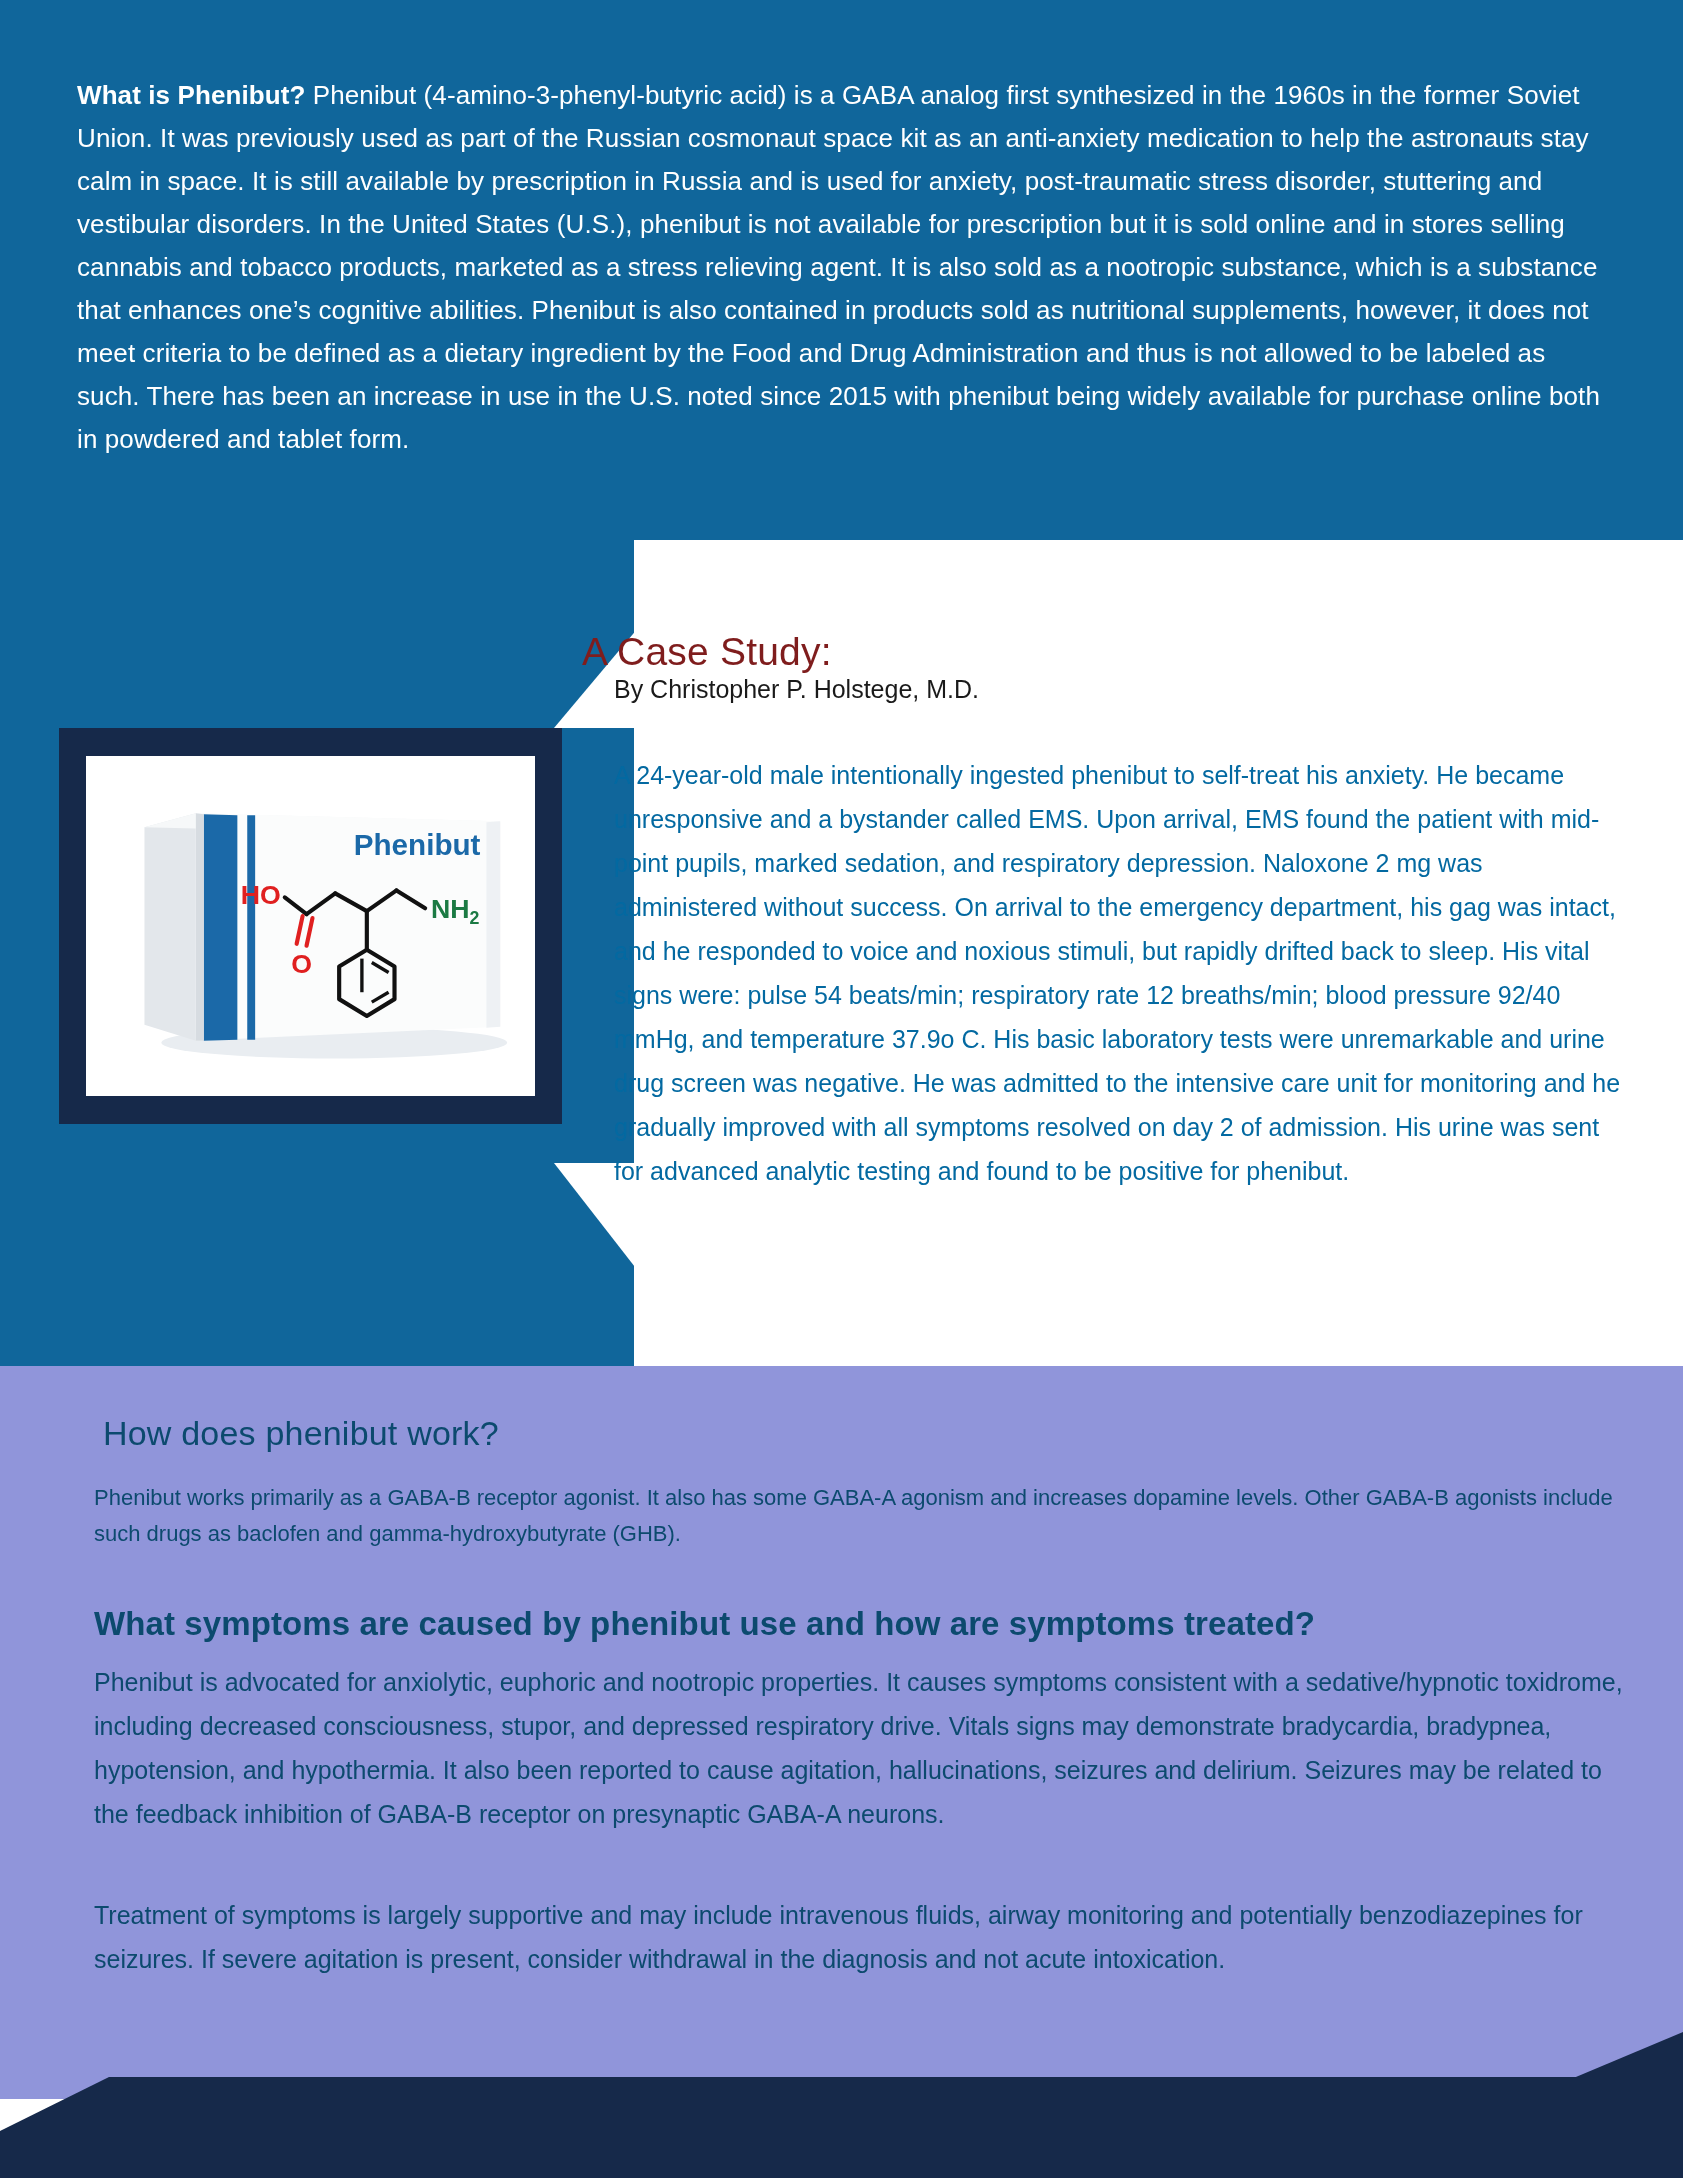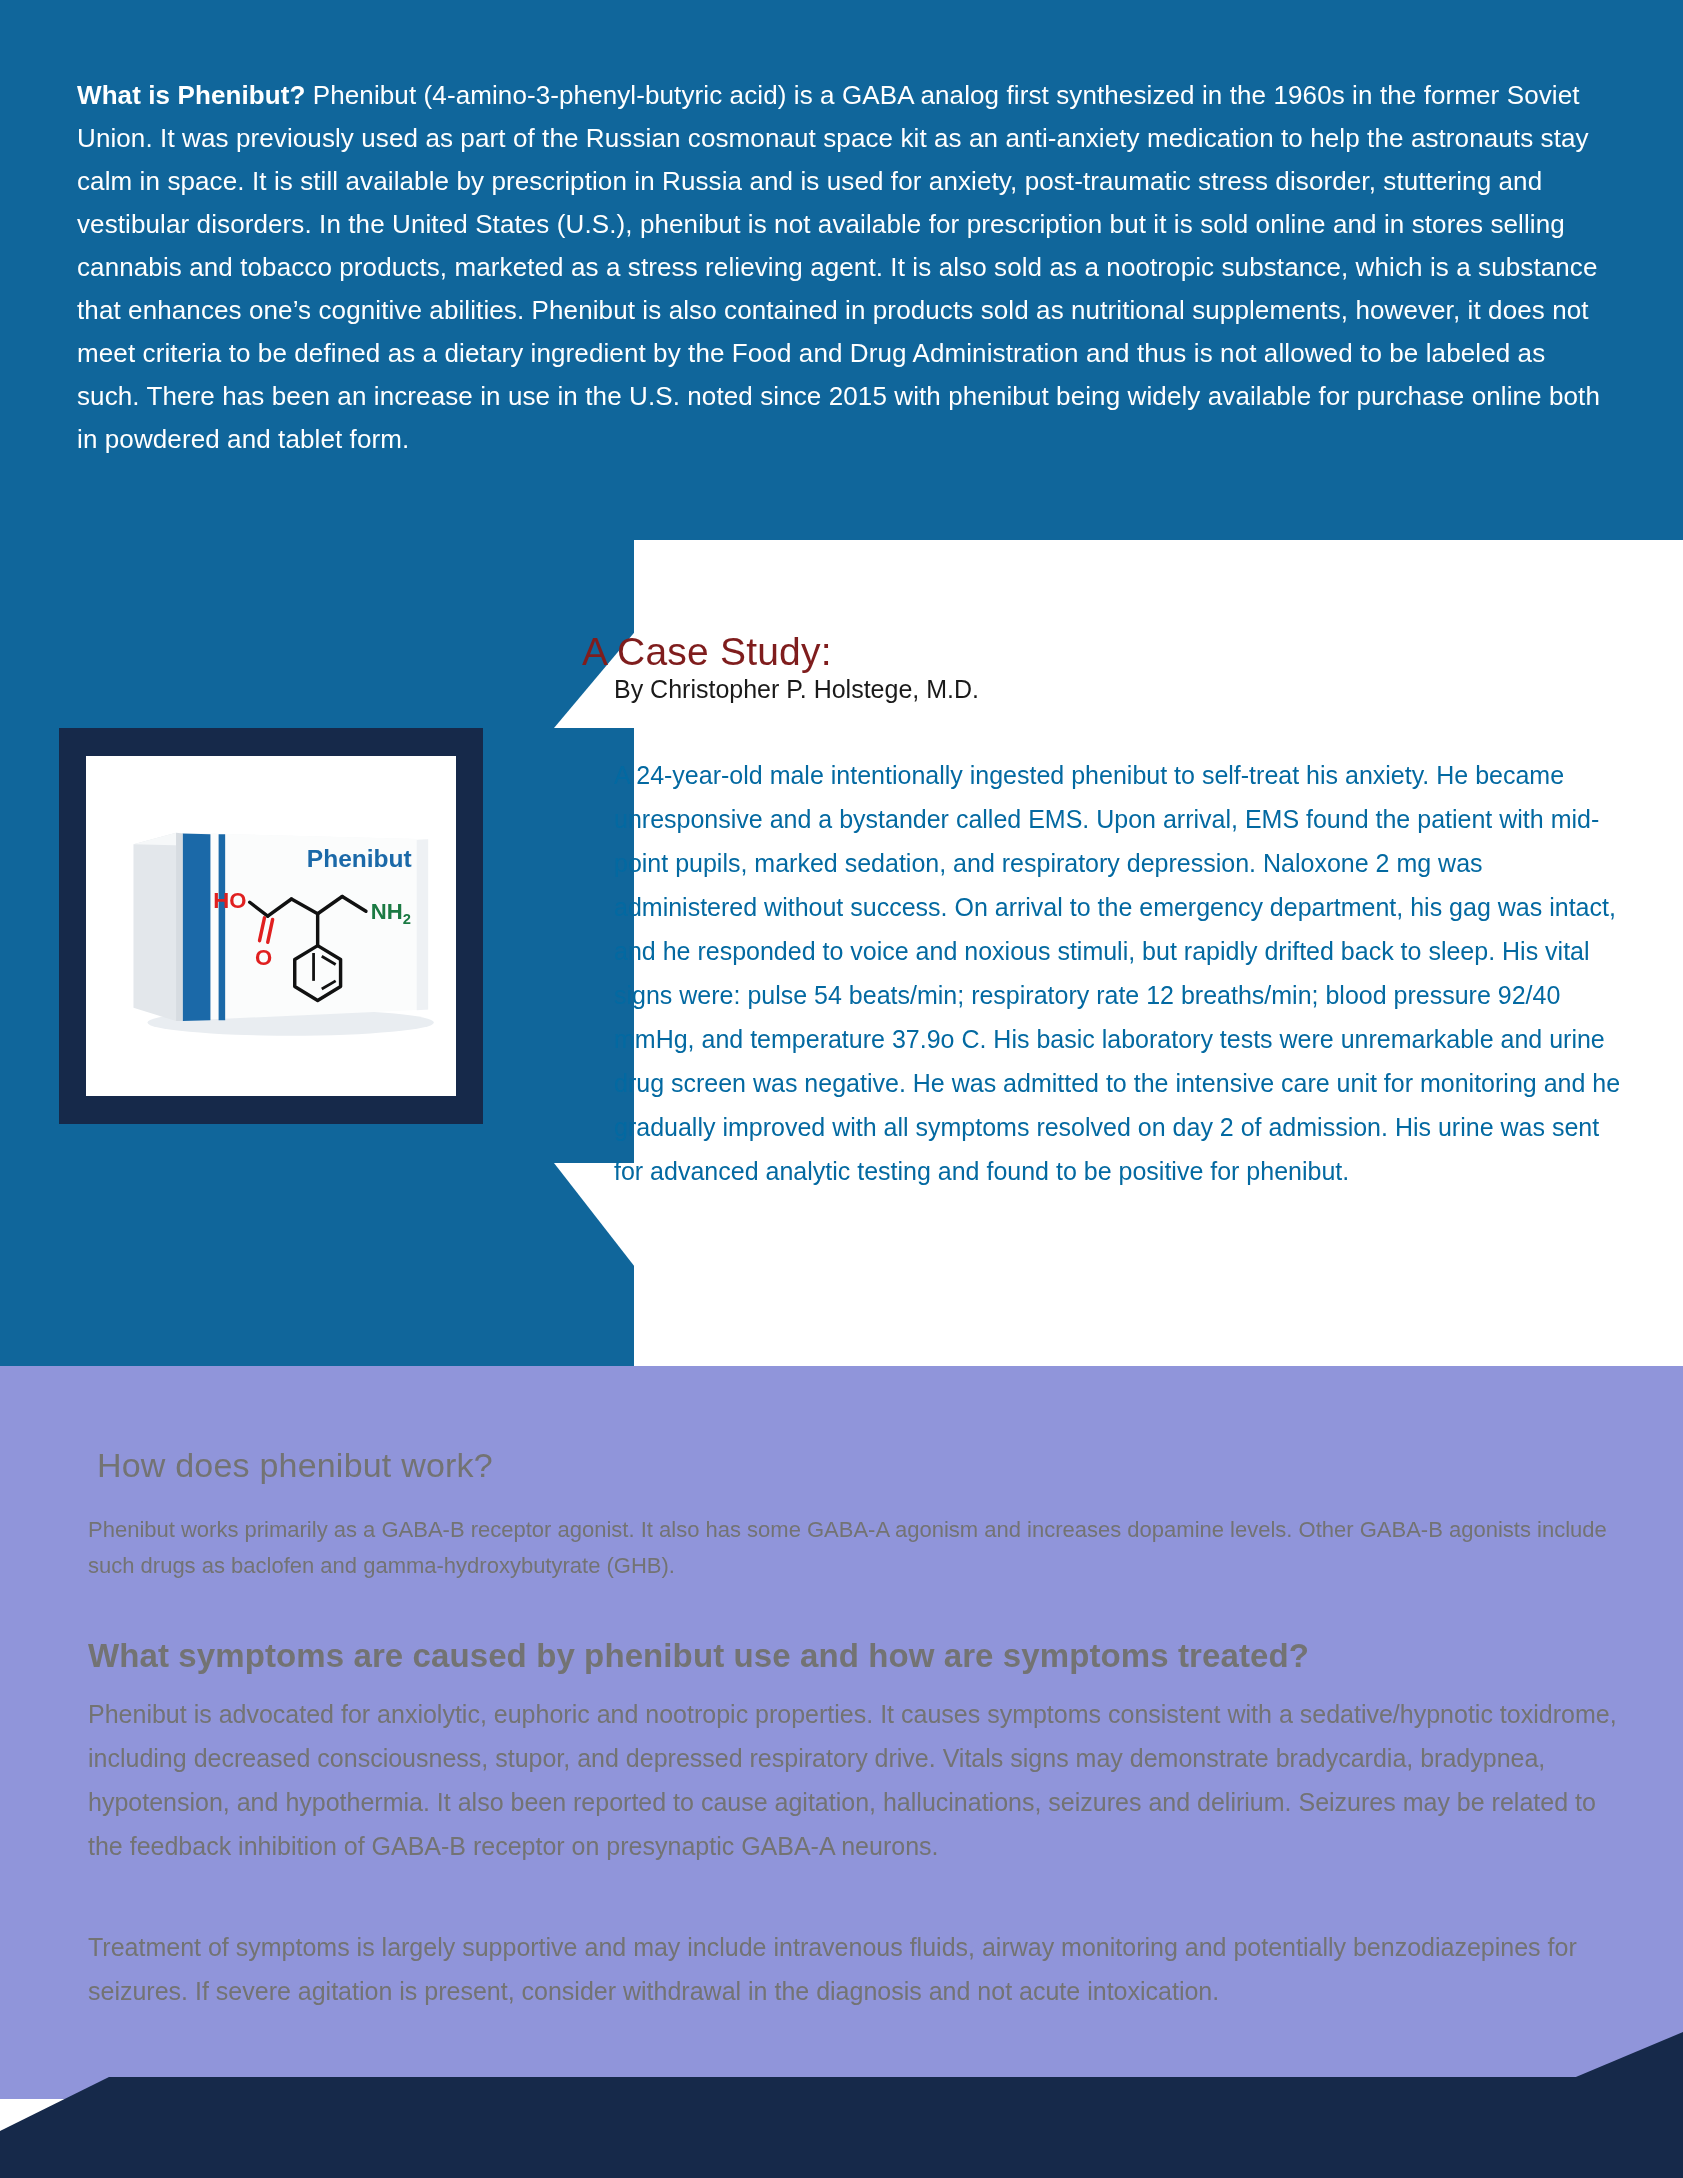--- a/index.html
+++ b/index.html
@@ -86,21 +86,21 @@
   }
   .intro .lead {
     font-weight: bold;
   }
 
   
   .img-card {
     position: absolute;
     left: 59px;
     top: 728px;
-    width: 424px;
+    width: 503px;
     height: 396px;
     background: #16294A;
     box-sizing: border-box;
     padding: 28px 27px;
   }
   .img-inner {
     width: 100%;
     height: 100%;
     background: #ffffff;
     position: relative;
@@ -145,25 +145,24 @@
   .purple {
     position: absolute;
     left: 0;
     top: 1366px;
     width: 1683px;
     height: 733px;
     background: #9095DA;
   }
   .purple-inner {
     position: absolute;
-    left: 88px;
+    left: 94px;
     top: 1408px;
     width: 1544px;
-    color: #737373;
-    margin-top: 32px;
+    color: #0c4a6e;
   }
   .h-lg {
     font-size: 34px;
     line-height: 50px;
     font-weight: normal;
     margin: 0 0 0 9px;
     letter-spacing: 0.2px;
   }
   .h-lg2 {
     font-size: 33px;

